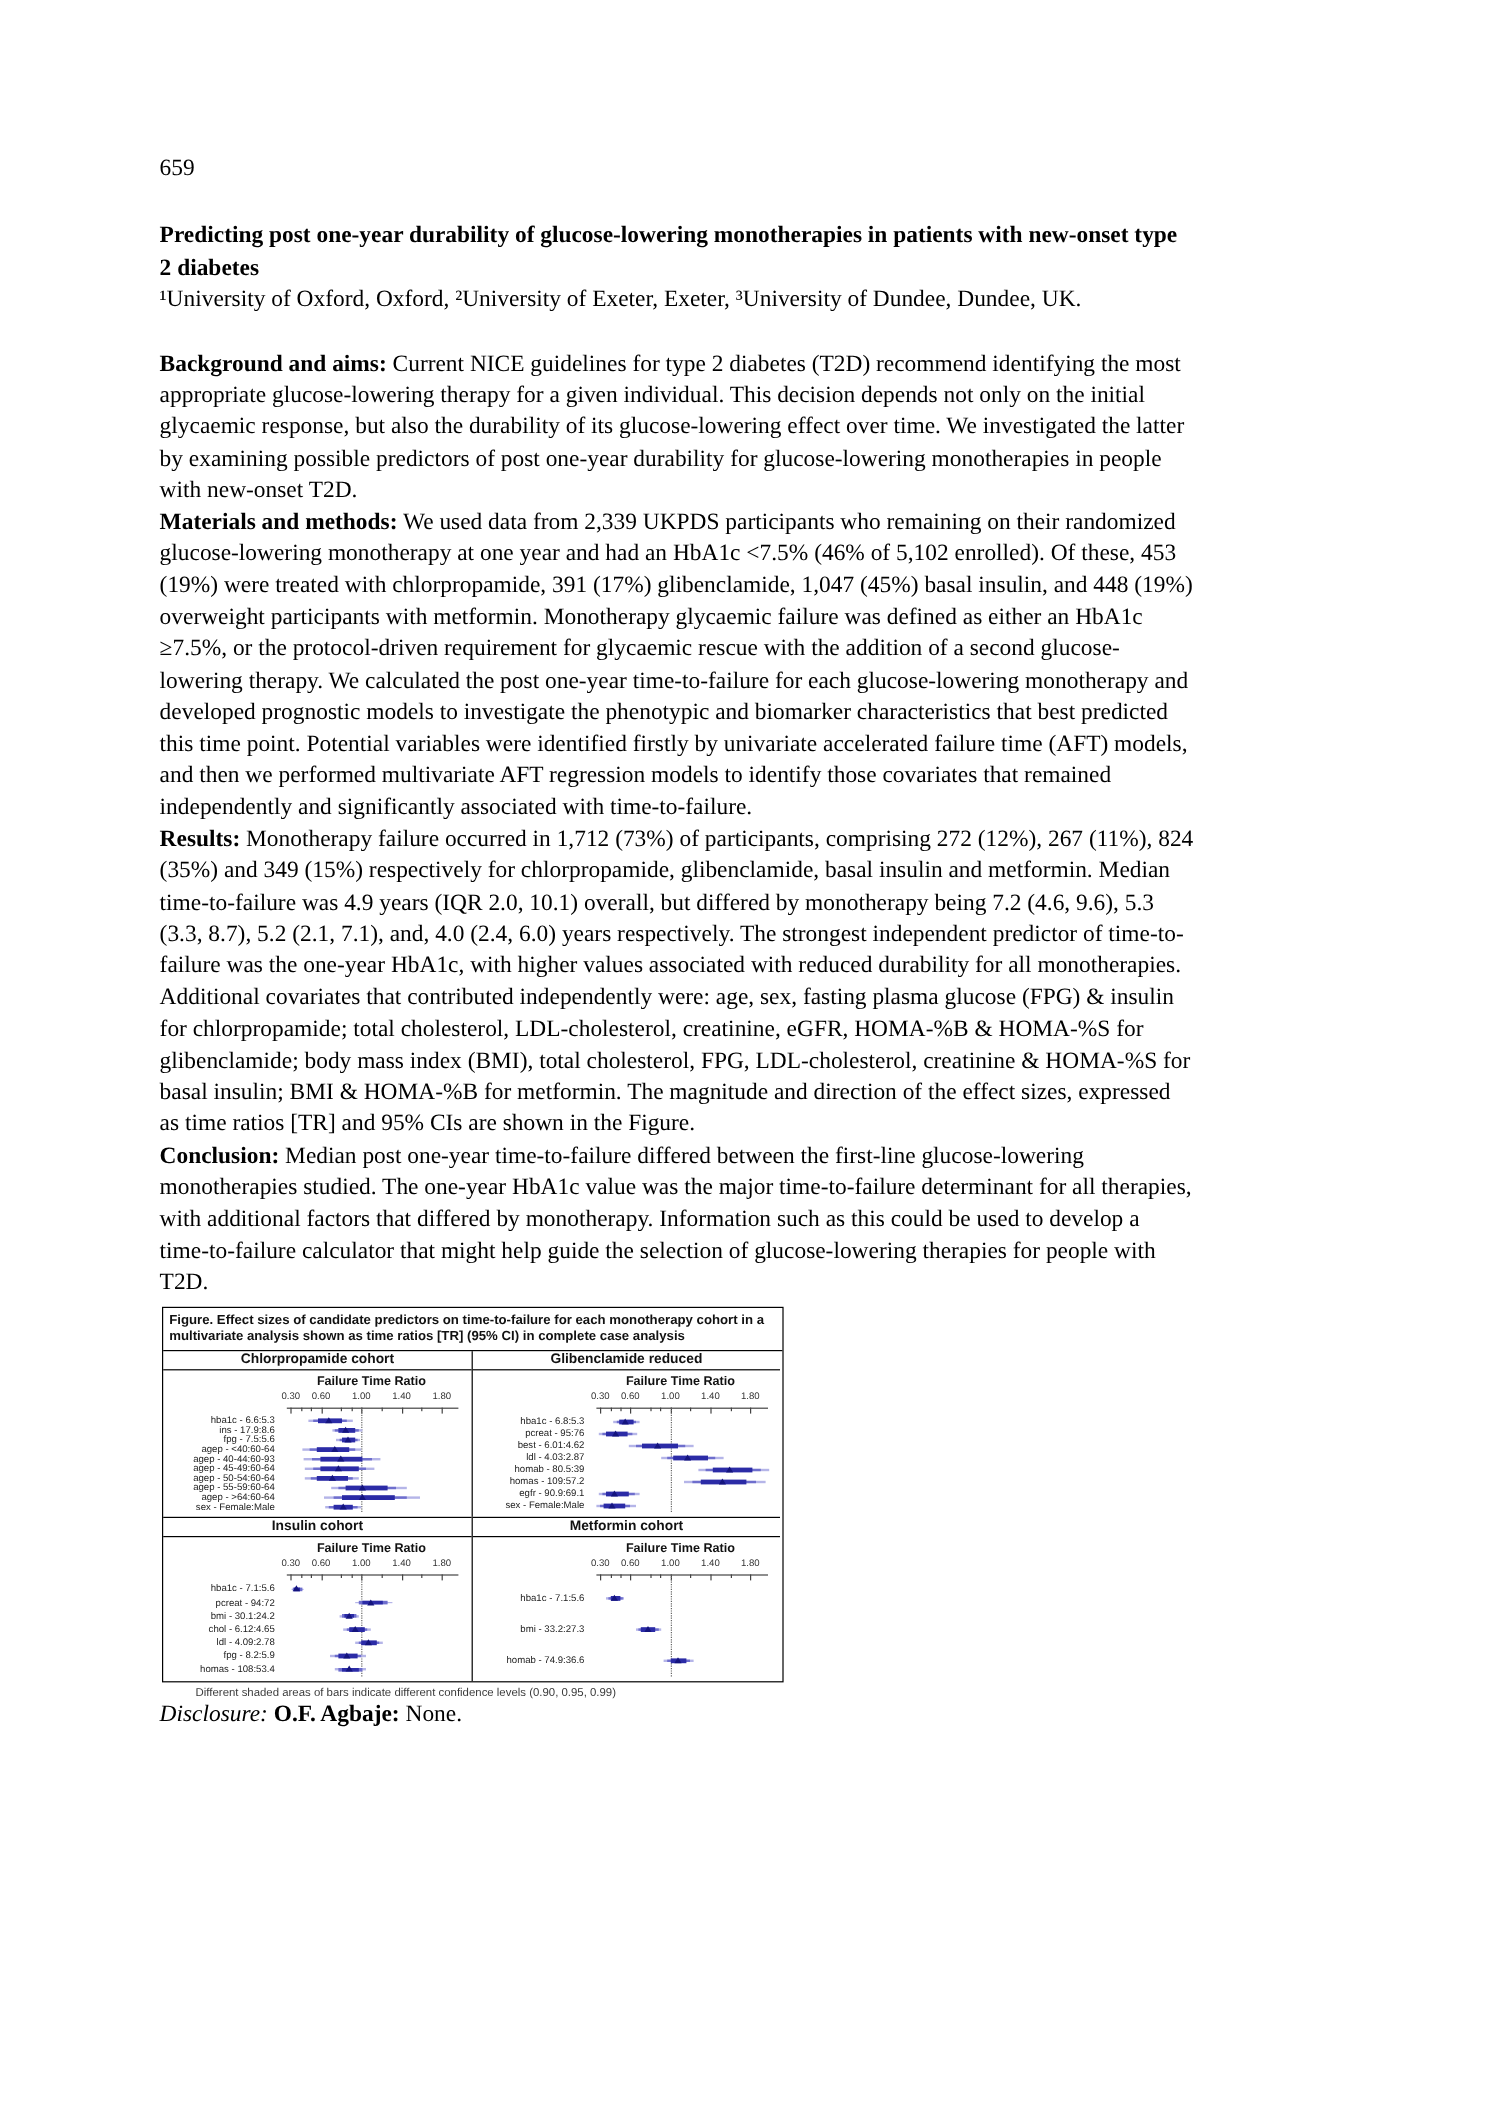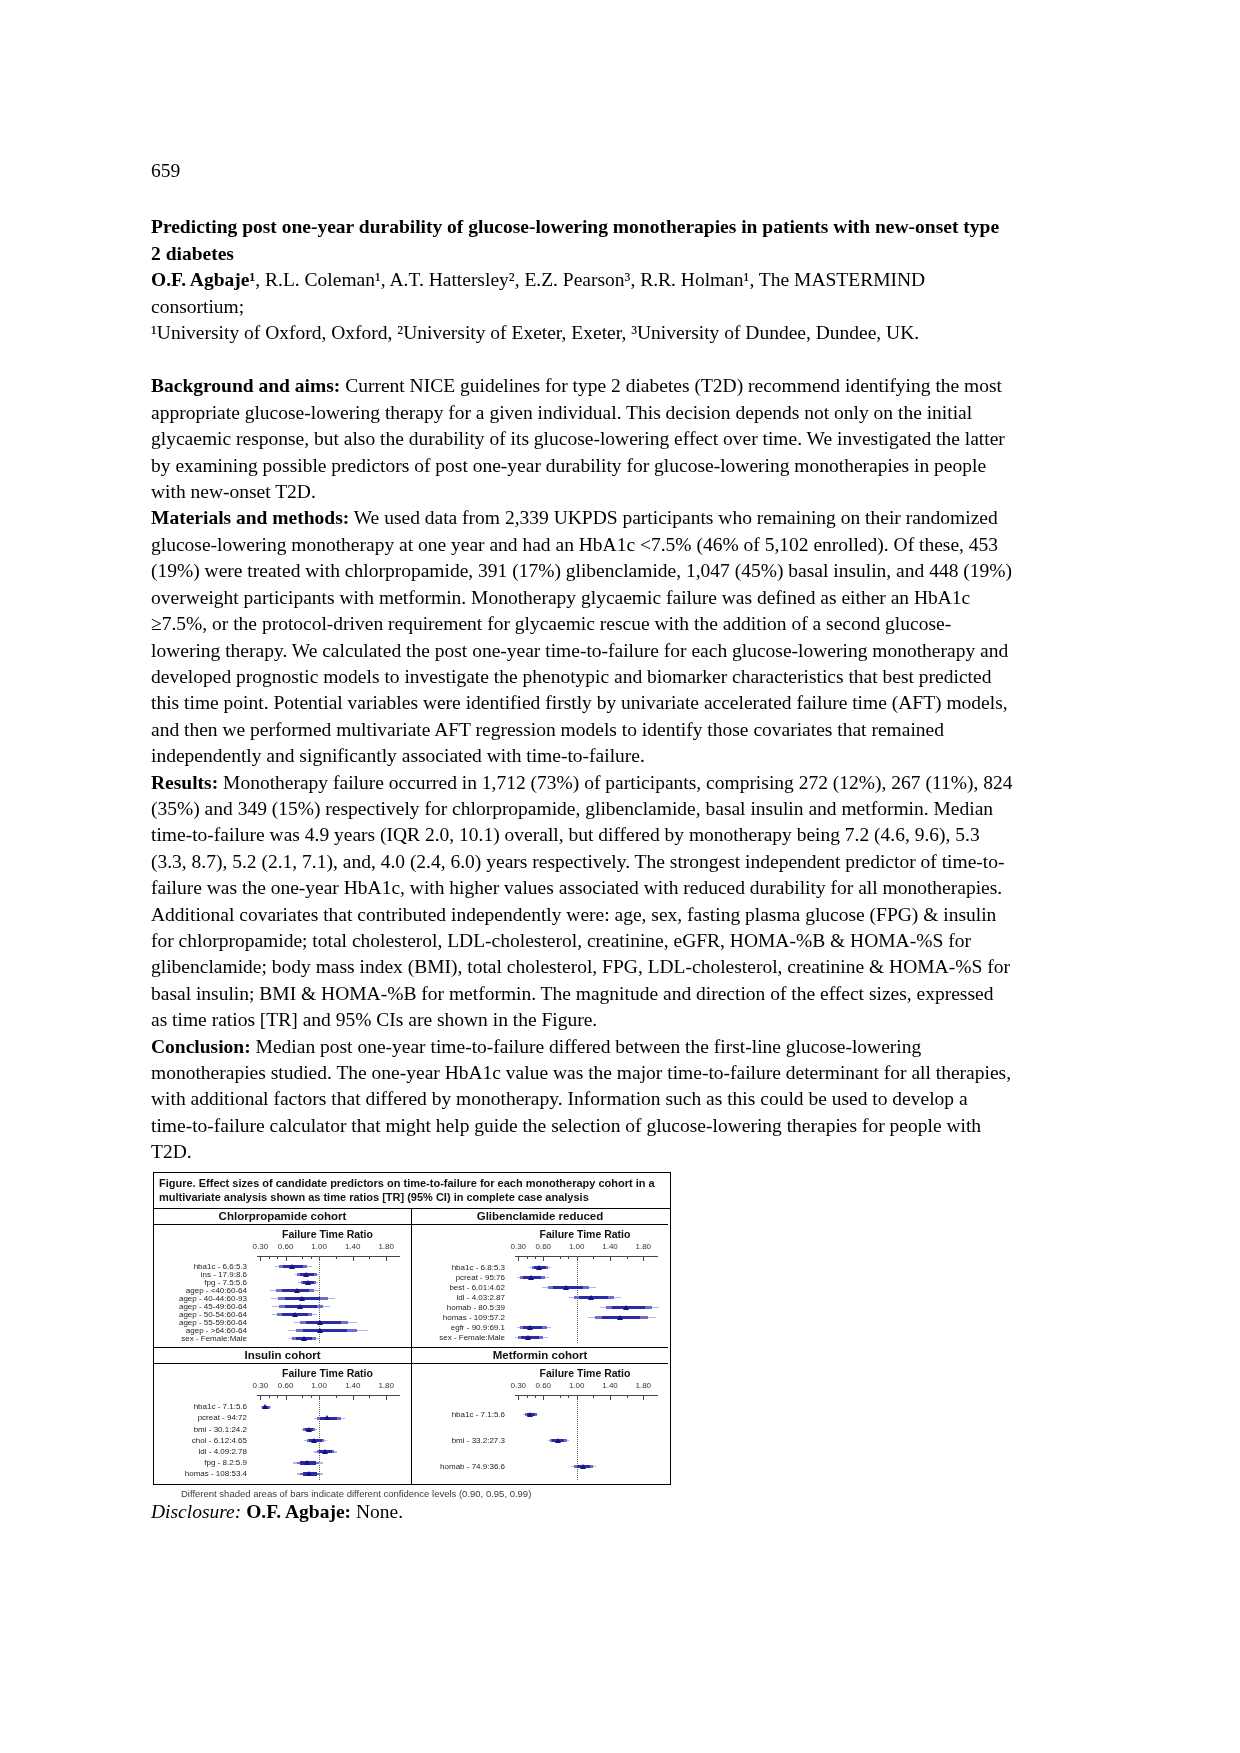--- a/index.html
+++ b/index.html
@@ -1,21 +1,21 @@
 <!DOCTYPE html>
 <html><head>
 <meta charset="utf-8">
 <title>Abstract 659</title>
 <style>
   html,body{margin:0;padding:0;}
   body{
     width:1240px;height:1753px;background:#ffffff;color:#000;
     font-family:"Liberation Serif", serif;position:relative;overflow:hidden;
   }
-  .content{position:absolute;left:151px;top:128px;width:862px;margin-top:30px;}
+  .content{position:absolute;left:133px;top:128px;width:862px;}
   .pagenum{font-size:19.5px;margin:0 0 30px 0;}
   p{margin:0;font-size:19.5px;line-height:26.4px;}
   .title{font-weight:bold;}
   .gap-before{margin-top:27px;}
 
   
   .figure-box{
     width:516px;border:1px solid #000;margin-top:6px;margin-left:2px;
     font-family:"Liberation Sans", sans-serif;background:#fff;
   }
@@ -64,21 +64,20 @@
 </style>
 </head>
 <body>
 
 <div class="content">
 
   <p class="pagenum">659</p>
 
   <p class="title">Predicting post one-year durability of glucose-lowering monotherapies in patients with new-onset type 2 diabetes</p>
 
-  <p><b>O.F. Agbaje¹</b><span>, R.L. Coleman¹, A.T. Hattersley², E.Z. Pearson³, R.R. Holman¹, The MASTERMIND consortium;</span></p>
 
   <p>¹University of Oxford, Oxford, ²University of Exeter, Exeter, ³University of Dundee, Dundee, UK.</p>
 
   <p class="gap-before"><b>Background and aims:</b><span> Current NICE guidelines for type 2 diabetes (T2D) recommend identifying the most appropriate glucose-lowering therapy for a given individual. This decision depends not only on the initial glycaemic response, but also the durability of its glucose-lowering effect over time. We investigated the latter by examining possible predictors of post one-year durability for glucose-lowering monotherapies in people with new-onset T2D.</span></p>
 
   <p><b>Materials and methods:</b><span> We used data from 2,339 UKPDS participants who remaining on their randomized glucose-lowering monotherapy at one year and had an HbA1c &lt;7.5% (46% of 5,102 enrolled). Of these, 453 (19%) were treated with chlorpropamide, 391 (17%) glibenclamide, 1,047 (45%) basal insulin, and 448 (19%) overweight participants with metformin. Monotherapy glycaemic failure was defined as either an HbA1c ≥7.5%, or the protocol-driven requirement for glycaemic rescue with the addition of a second glucose-lowering therapy. We calculated the post one-year time-to-failure for each glucose-lowering monotherapy and developed prognostic models to investigate the phenotypic and biomarker characteristics that best predicted this time point. Potential variables were identified firstly by univariate accelerated failure time (AFT) models, and then we performed multivariate AFT regression models to identify those covariates that remained independently and significantly associated with time-to-failure.</span></p>
 
   <p><b>Results:</b><span> Monotherapy failure occurred in 1,712 (73%) of participants, comprising 272 (12%), 267 (11%), 824 (35%) and 349 (15%) respectively for chlorpropamide, glibenclamide, basal insulin and metformin. Median time-to-failure was 4.9 years (IQR 2.0, 10.1) overall, but differed by monotherapy being 7.2 (4.6, 9.6), 5.3 (3.3, 8.7), 5.2 (2.1, 7.1), and, 4.0 (2.4, 6.0) years respectively. The strongest independent predictor of time-to-failure was the one-year HbA1c, with higher values associated with reduced durability for all monotherapies. Additional covariates that contributed independently were: age, sex, fasting plasma glucose (FPG) &amp; insulin for chlorpropamide; total cholesterol, LDL-cholesterol, creatinine, eGFR, HOMA-%B &amp; HOMA-%S for glibenclamide; body mass index (BMI), total cholesterol, FPG, LDL-cholesterol, creatinine &amp; HOMA-%S for basal insulin; BMI &amp; HOMA-%B for metformin. The magnitude and direction of the effect sizes, expressed as time ratios [TR] and 95% CIs are shown in the Figure.</span></p>
 
   <p><b>Conclusion:</b><span> Median post one-year time-to-failure differed between the first-line glucose-lowering monotherapies studied. The one-year HbA1c value was the major time-to-failure determinant for all therapies, with additional factors that differed by monotherapy. Information such as this could be used to develop a time-to-failure calculator that might help guide the selection of glucose-lowering therapies for people with T2D.</span></p>

